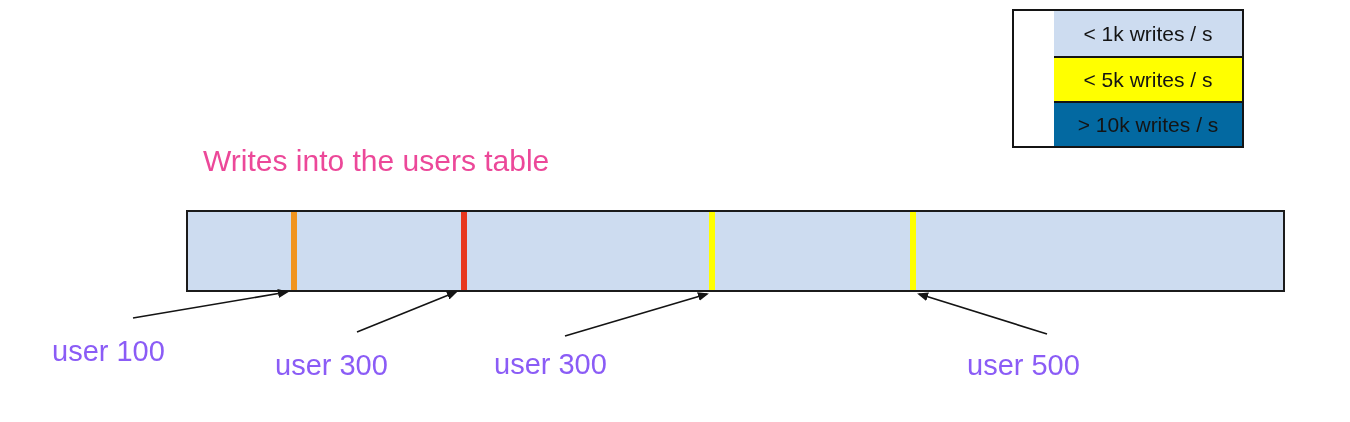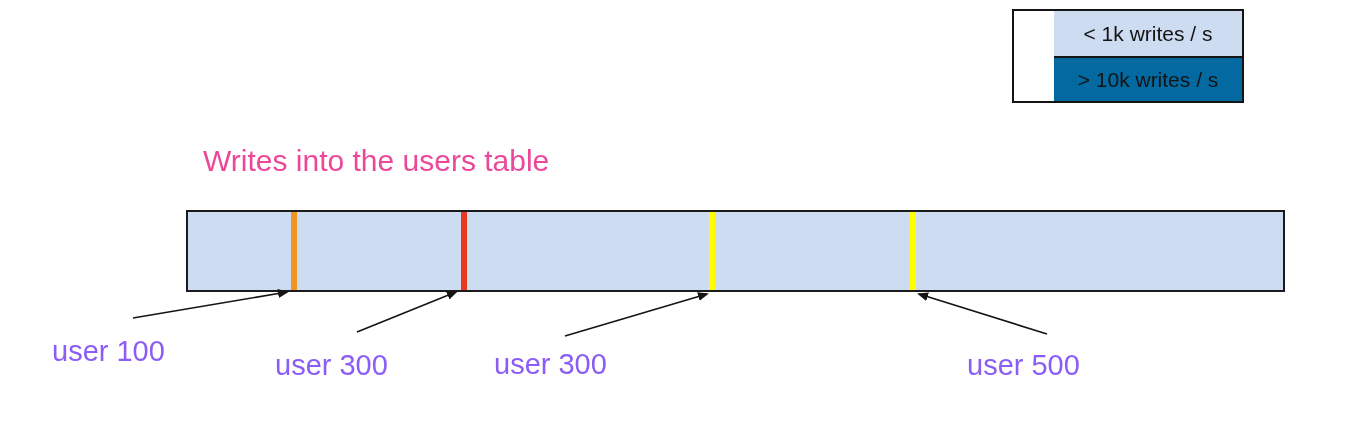--- a/index.html
+++ b/index.html
@@ -101,18 +101,21 @@
 
   <div class="user-label" style="left: 52px; top: 336px;">user 100</div>
   <div class="user-label" style="left: 275px; top: 350px;">user 300</div>
   <div class="user-label" style="left: 494px; top: 349px;">user 300</div>
   <div class="user-label" style="left: 967px; top: 350px;">user 500</div>
 
   <div class="legend">
     <div class="legend-row" style="background: rgb(205, 220, 240);">
       <span>&lt; 1k writes / s</span>
     </div>
+    <div class="legend-row" style="background: rgb(255, 255, 0);">
+      <span>&lt; 5k writes / s</span>
+    </div>
     <div class="legend-row" style="background: #0369a1;">
       <span>&gt; 10k writes / s</span>
     </div>
   </div>
 
 </div>
 
 </body></html>

